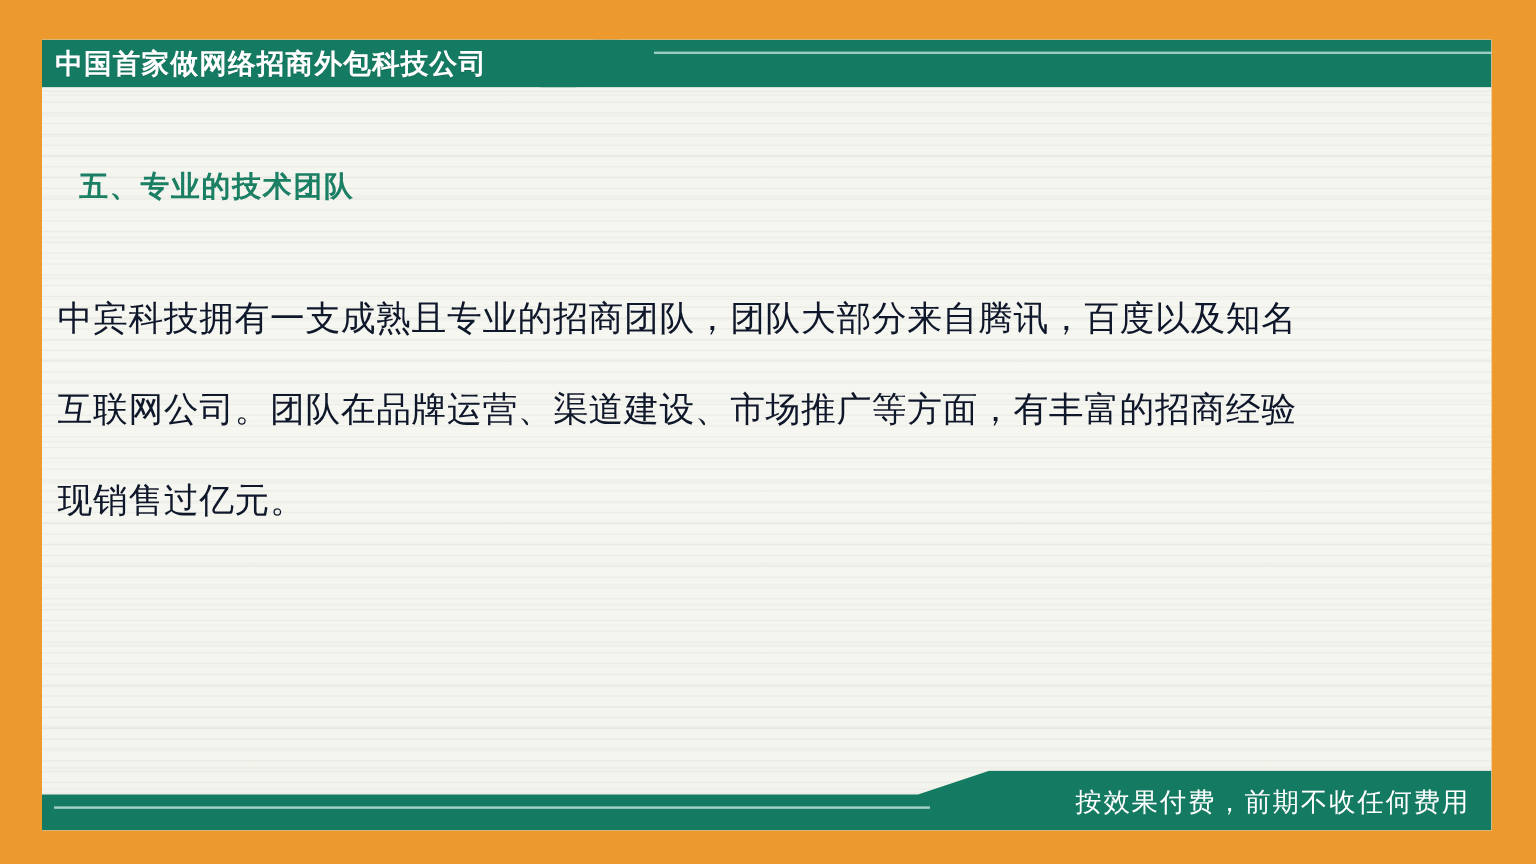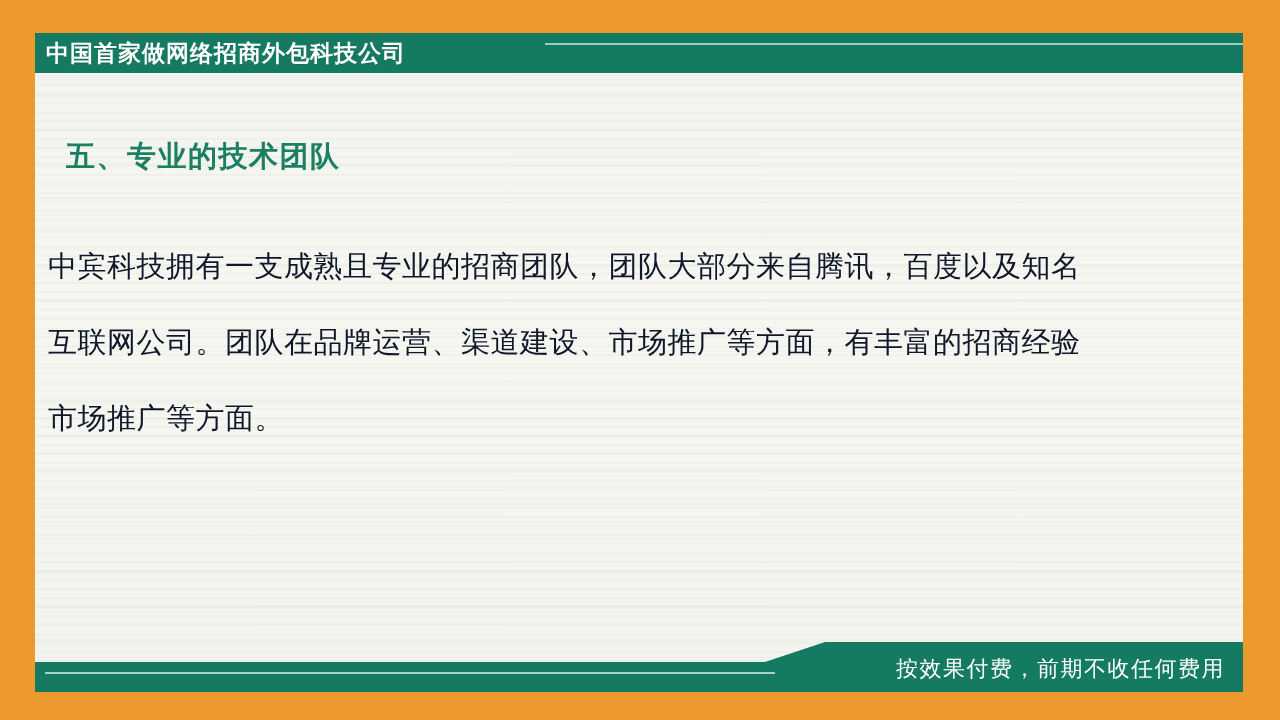--- a/index.html
+++ b/index.html
@@ -81,21 +81,21 @@
     left:545px; top:43px; width:698px; height:2px;
     background:rgba(190,226,216,0.80);
     z-index:6;
   }
 
   
   #section-heading {
     position:absolute;
     left:66px; top:136px;
     color:#1B7F63;
-    font-size:29px;
+    font-size:24px;
     font-weight:bold;
     letter-spacing:1.5px;
     line-height:40px;
     white-space:nowrap;
     z-index:3;
   }
 
   
   #body-text {
     position:absolute;
@@ -155,20 +155,20 @@
   <div id="header-band"></div>
   <div id="header-left"></div>
   <div id="header-rule"></div>
   <div id="header-title">中国首家做网络招商外包科技公司</div>
 
   <div id="section-heading">五、专业的技术团队</div>
 
   <div id="body-text">
     <span class="ln">中宾科技拥有一支成熟且专业的招商团队，团队大部分来自腾讯，百度以及知名</span>
     <span class="ln">互联网公司。团队在品牌运营、渠道建设、市场推广等方面，有丰富的招商经验</span>
-    <span class="ln">市场推广等方面。</span>
+    <span class="ln">现销售过亿元。</span>
   </div>
 
   <div id="footer-band"></div>
   <div id="footer-rule"></div>
   <div id="footer-text">按效果付费，前期不收任何费用</div>
 
 </div>
 
 </body></html>

